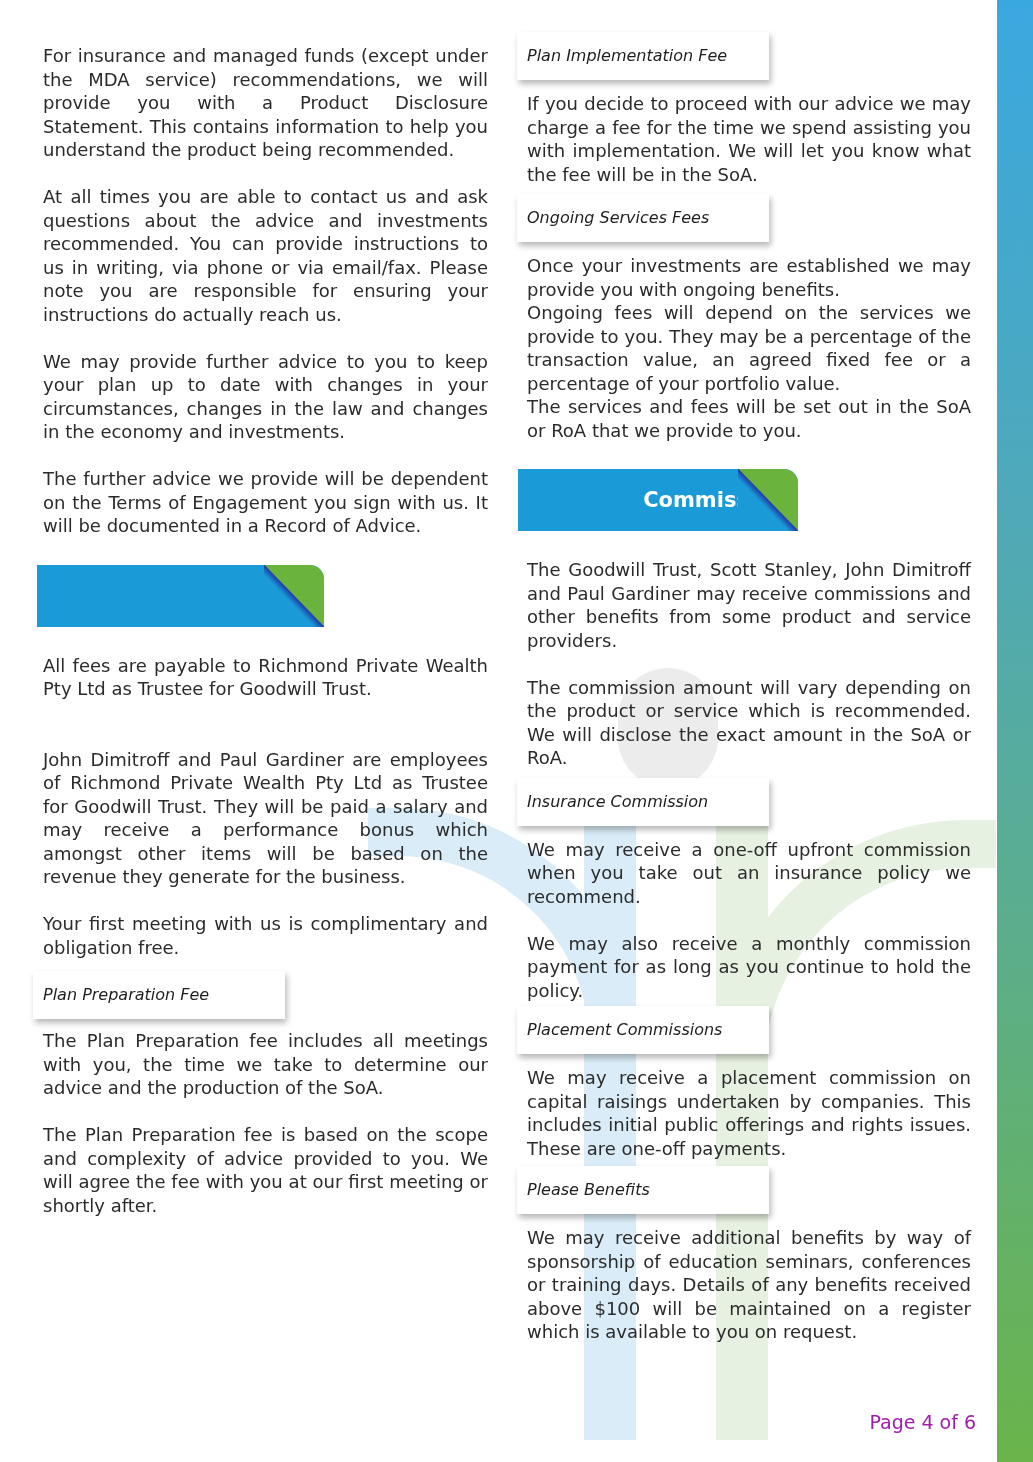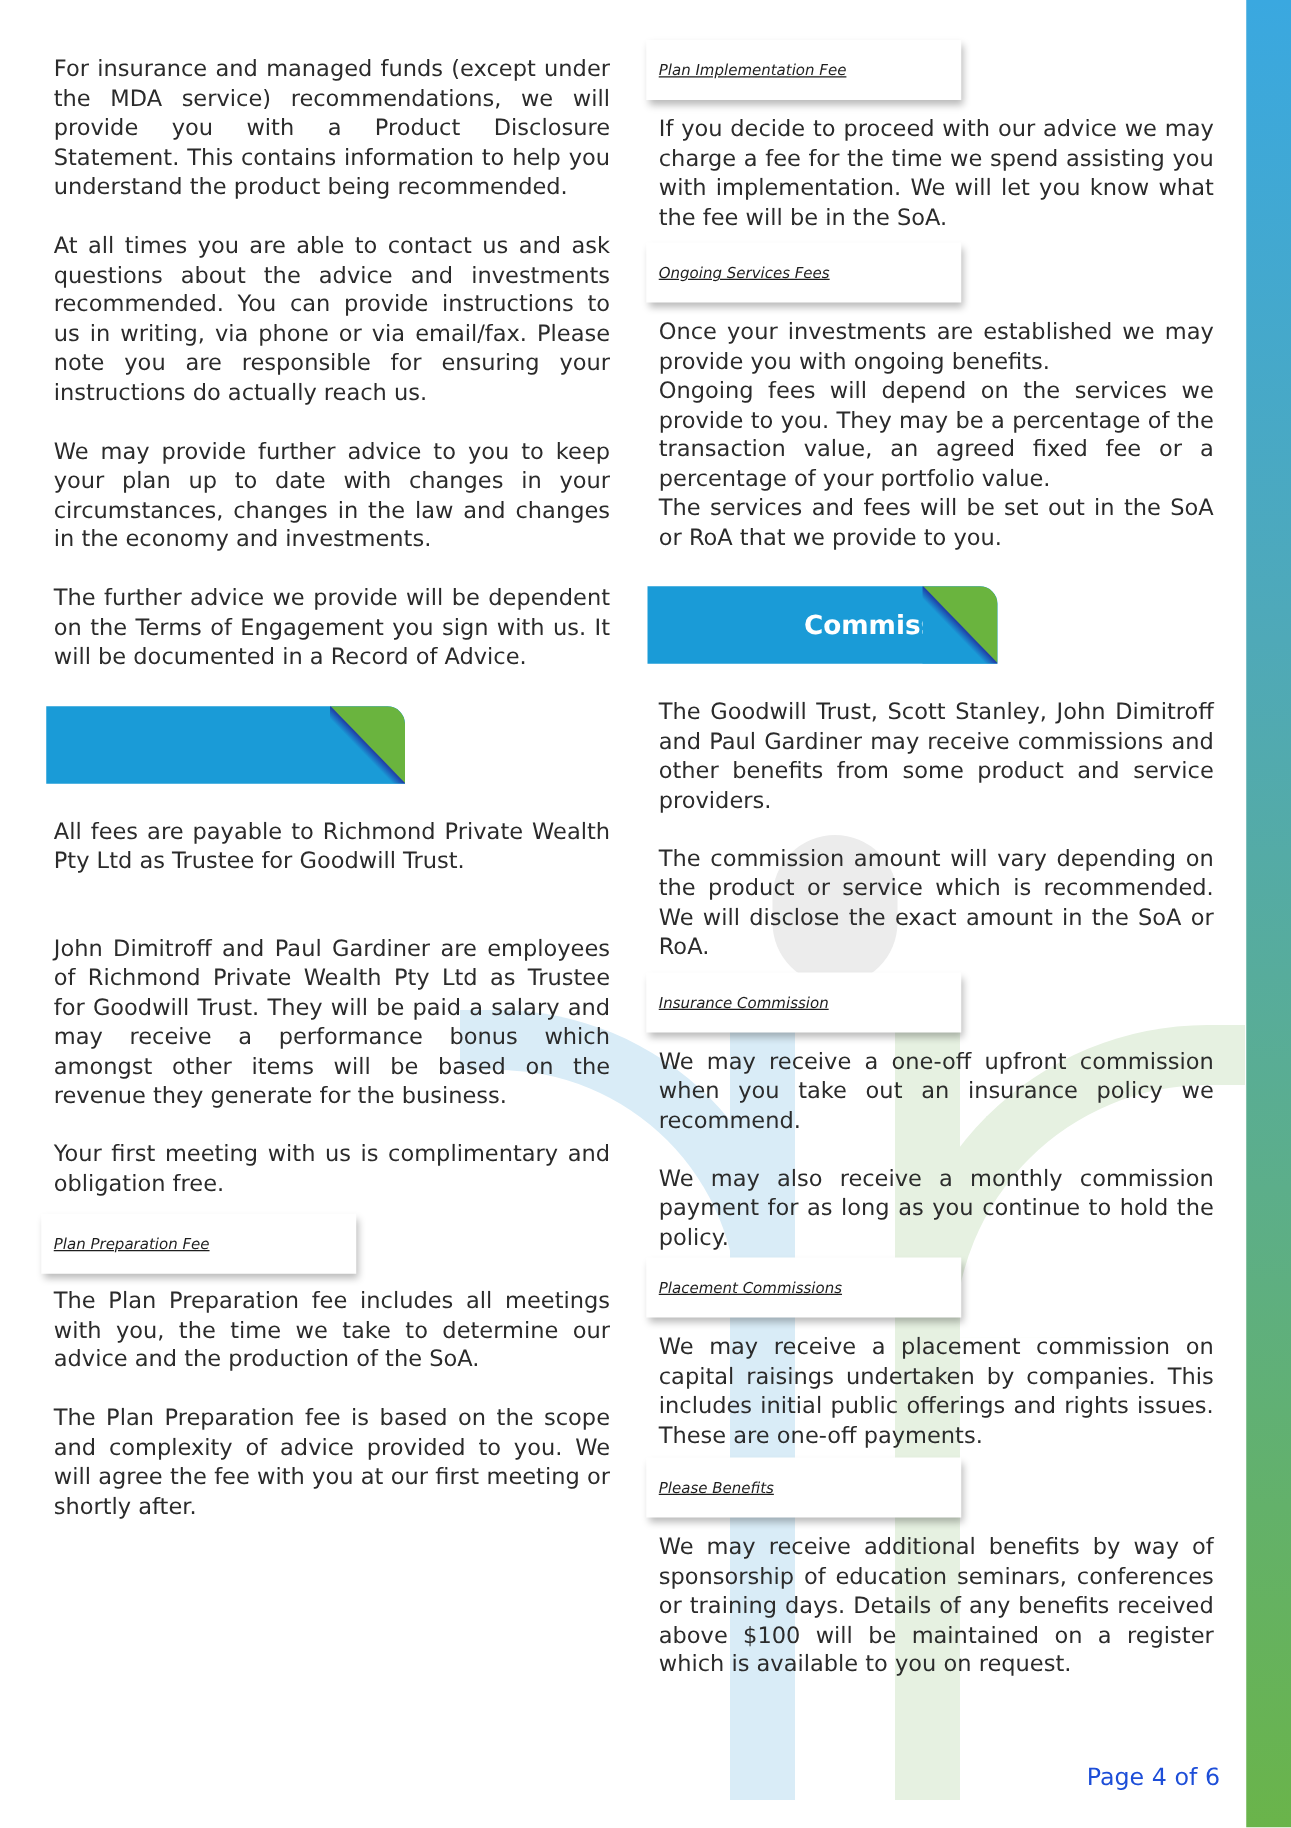--- a/index.html
+++ b/index.html
@@ -47,26 +47,25 @@
   }
   .band .corner {
     position: absolute; right: 0; top: 0; width: 60px; height: 62px;
     background: linear-gradient(to bottom left, #6ab43e 0%, #6ab43e 49%, #1f3fa8 50%, #1a9bd7 58%, #1a9bd7 100%);
     border-top-right-radius: 14px;
   }
   .subhead {
     position: relative; display: block; width: 242px; height: 48px;
     background: #ffffff; margin-left: -10px;
     box-shadow: 2px 4px 6px rgba(0,0,0,0.28);
-    font-style: italic; font-size: 12px; line-height: 48px; padding-left: 10px;
+    font-style: italic; font-size: 16px; line-height: 48px; padding-left: 10px;
     color: #1e1e1e;
-    text-decoration: underline;
   }
   .page-num {
-    position: absolute; right: 57px; top: 1411px; font-size: 19px; color: #1d4ed8; z-index: 1;
+    position: absolute; right: 57px; top: 1411px; font-size: 19px; color: #a21caf; z-index: 1;
   }
 </style>
 </head>
 <body>
 
 <div class="sidebar-bar"></div>
 
 <div class="wm wm-grey"></div>
 <div class="wm wm-blue-arc"></div>
 <div class="wm wm-blue-stem"></div>

